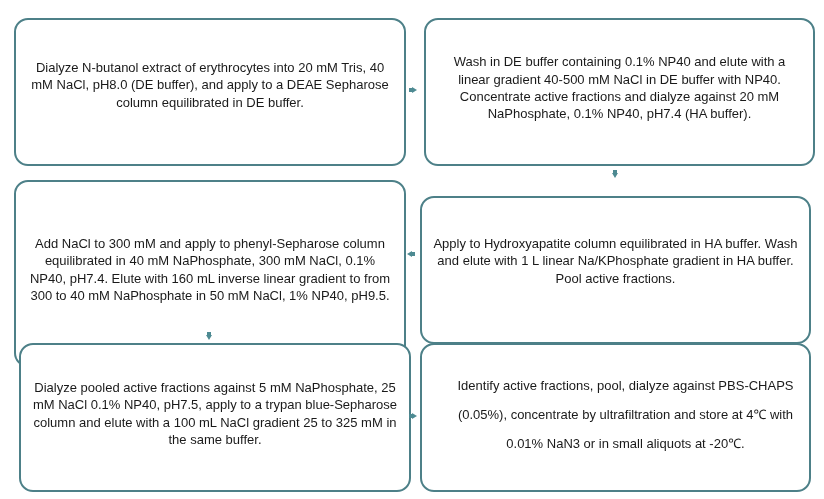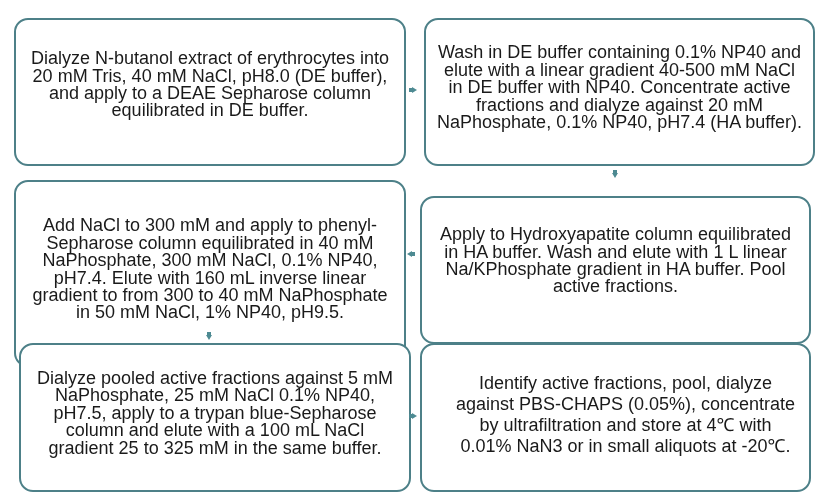--- a/index.html
+++ b/index.html
@@ -9,26 +9,26 @@
     }
     .box {
       position: absolute;
       box-sizing: border-box;
       border: 2px solid #4d8088;
       border-radius: 14px;
       background: #ffffff;
       display: flex; align-items: center; justify-content: center;
       text-align: center;
       color: #1a1a1a;
-      font-size: 18px;
+      font-size: 13px;
       line-height: 17.4px;
       padding: 0 10px;
     }
     .box .txt { display: block; }
-    .box .txt.loose { line-height: 21px; margin-left: 20px; }
+    .box .txt.loose { line-height: 29px; margin-left: 20px; }
     #b1 { left: 14px; top: 18px; width: 392px; height: 148px; }
     #b2 { left: 424px; top: 18px; width: 391px; height: 148px; }
     #b3 { left: 14px; top: 180px; width: 392px; height: 187px; }
     #b4 { left: 420px; top: 196px; width: 391px; height: 148px; }
     #b5 { left: 19px; top: 343px; width: 392px; height: 149px; }
     #b6 { left: 420px; top: 343px; width: 391px; height: 149px; }
     #b1 .txt { margin-top: -14px; }
     #b2 .txt { margin-top: -8px; }
     #b3 .txt { margin-top: -8px; }
     #b4 .txt { margin-top: -18px; }

